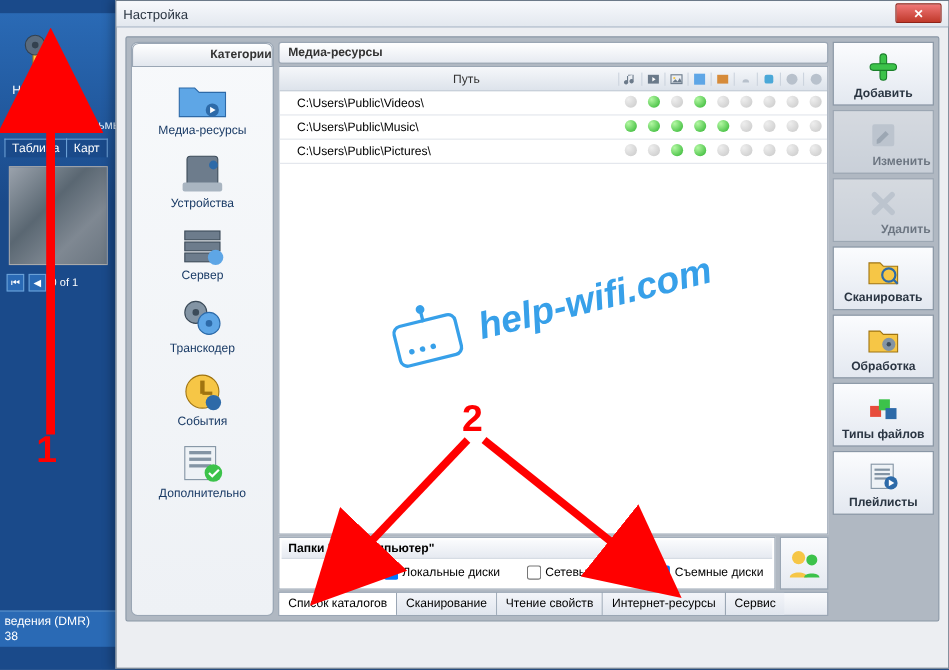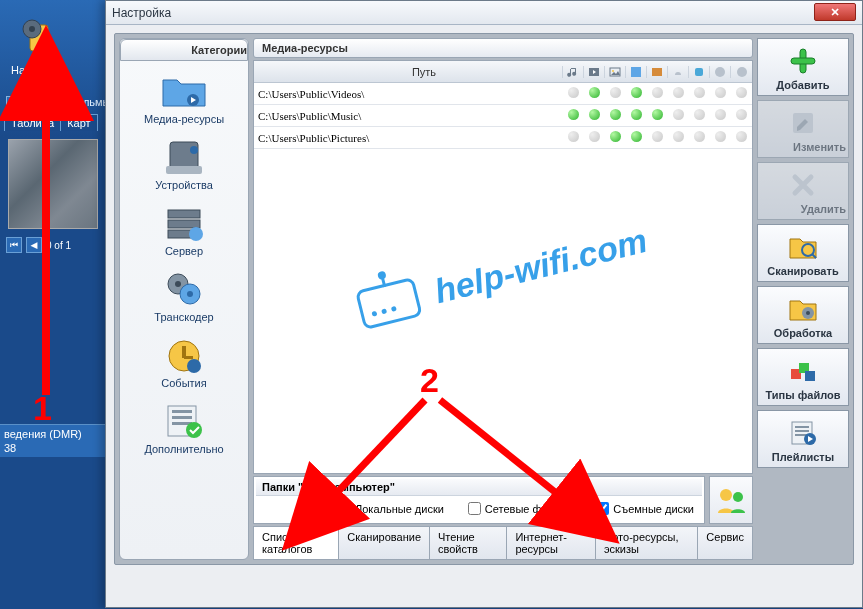--- a/index.html
+++ b/index.html
@@ -9,22 +9,22 @@
     background: #1a4a8a;
     width: 863px;
     height: 609px;
     overflow: hidden;
     position: relative;
   }
 
   
   .bg-app {
     position: absolute;
-    left: 0; top: 0;
-    width: 113px; height: 457px;
+    left: 0; top: 12px;
+    width: 113px; height: 576px;
     background: linear-gradient(to bottom, #2a6ab5, #1a4a8a 30%);
   }
   .bg-toolbar-btn {
     display: inline-block;
     width: 60px;
     padding: 5px 2px;
     text-align: center;
     color: #fff;
     font-size: 11px;
     margin: 8px;
@@ -180,21 +180,21 @@
     font-size:11px;color:#333;margin-left:32px;
   }
   .path-head .col-ico {
     width: 21px; text-align:center; border-right:1px solid #ccd4de;
     display:flex;align-items:center;justify-content:center;
   }
   .path-row {
     display:flex;height:22px;align-items:center;
     border-bottom:1px solid #e1e5eb;
   }
-  .path-row .cell-path { flex:1; padding:0 4px;font-family:Liberation Serif, serif; }
+  .path-row .cell-path { flex:1; padding:0 16px; }
   .path-row .cell-dot {
     width:21px;text-align:center;
   }
   .dot {
     width:11px;height:11px;border-radius:50%;display:inline-block;
   }
   .dot-g { background: radial-gradient(circle at 30% 30%, #b3f8a3, #2db32d);}
   .dot-o { background: radial-gradient(circle at 30% 30%, #eee, #c8c8c8);}
   
   .watermark {
@@ -517,21 +517,21 @@
       <div class="folders-wrap">
         <div class="folders-box" style="flex:1">
           <div class="fbox-title">Папки "Мой компьютер"</div>
           <div class="fbox-row">
             <label class="chk">
               <input type="checkbox" checked="" style="">
               <span>Локальные диски</span>
             </label>
             <label class="chk">
               <input type="checkbox" style="">
-              <span>Сетевые файлов</span>
+              <span>Сетевые диски</span>
             </label>
             <label class="chk">
               <input type="checkbox" checked="" style="">
               <span>Съемные диски</span>
             </label>
           </div>
         </div>
         <div class="helper-btn">
           <svg width="34" height="30" viewBox="0 0 34 30">
             <circle cx="12" cy="10" r="6" fill="#f6c646"></circle>
@@ -540,21 +540,20 @@
               <path d="M17 28c0-5 14-5 14 0z" fill="#3cc24a"></path>
           </svg>
         </div>
       </div>
 
       <div class="tabs-row">
         <div class="tab active">Список каталогов</div>
         <div class="tab">Сканирование</div>
         <div class="tab">Чтение свойств</div>
         <div class="tab">Интернет-ресурсы</div>
-        <div class="tab">Фото-ресурсы, эскизы</div>
         <div class="tab" style="border-right:none">Сервис</div>
       </div>
     </div>
 
     <div class="actions">
       <div class="act-btn">
         <div class="act-icon">
           <svg width="30" height="30" viewBox="0 0 30 30">
               <rect x="12" y="3" width="6" height="24" rx="3" fill="#3cc24a" stroke="#1a7f2a"></rect>
               <rect x="3" y="12" width="24" height="6" rx="3" fill="#3cc24a" stroke="#1a7f2a"></rect>

